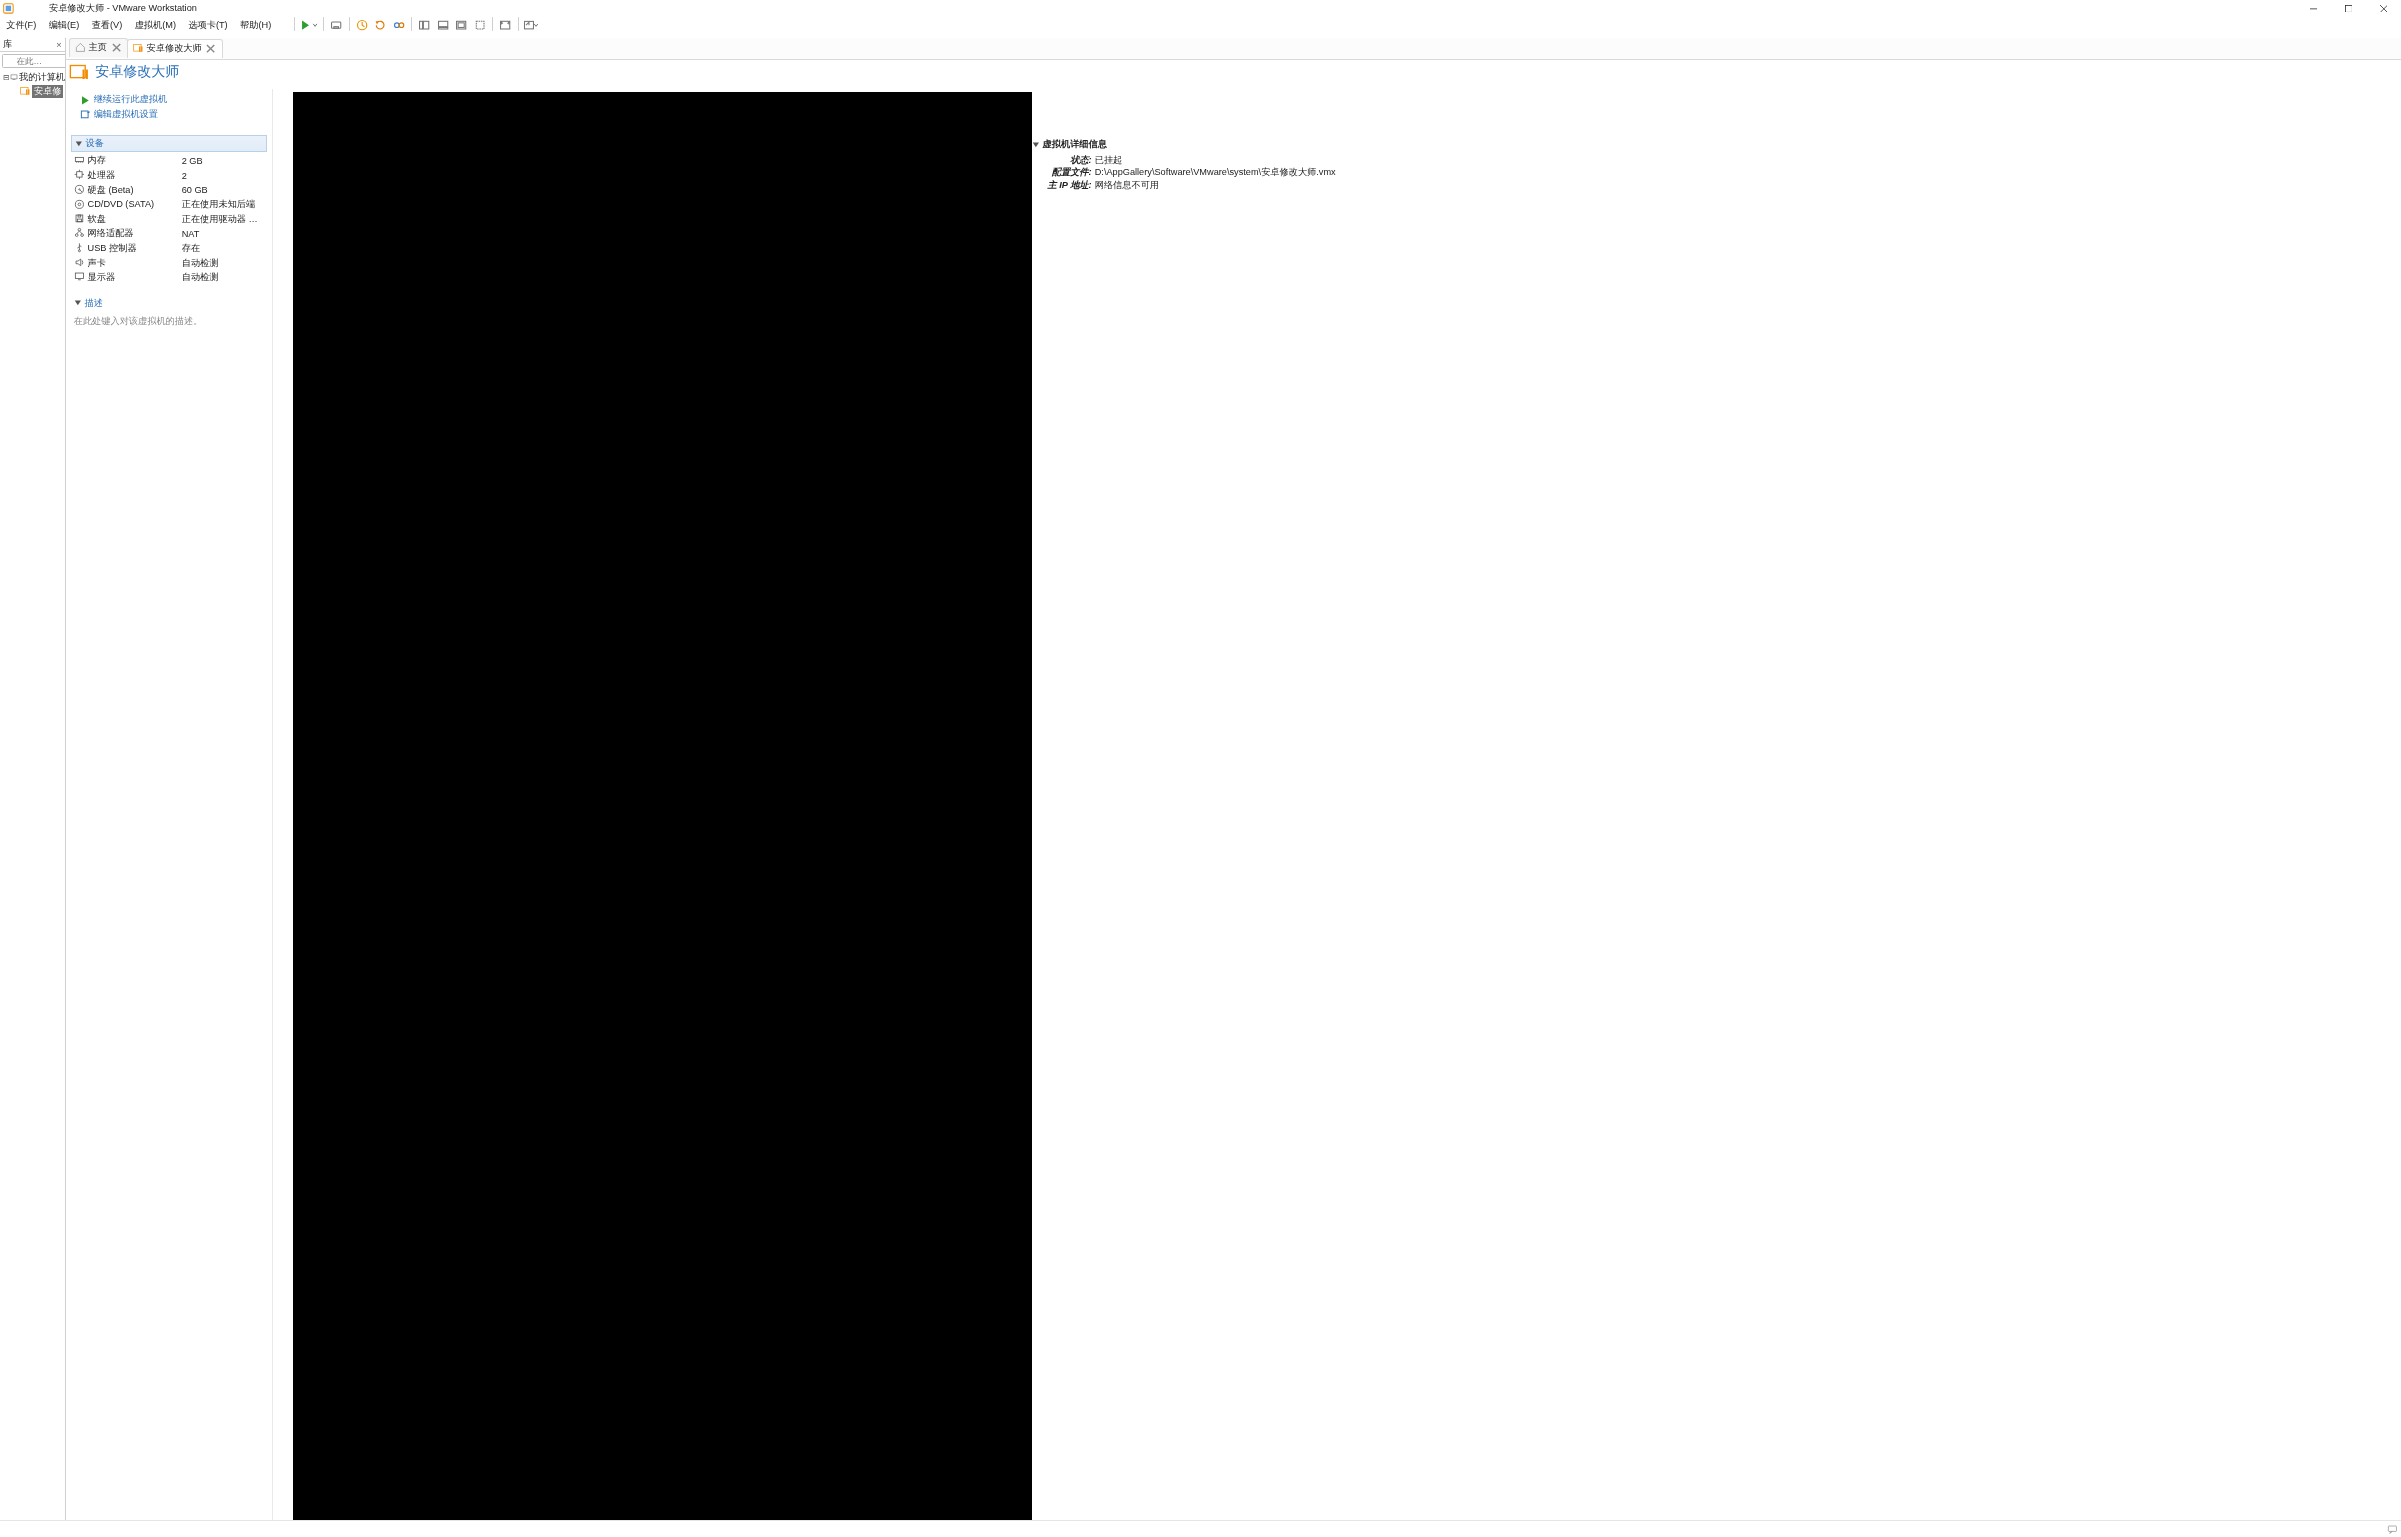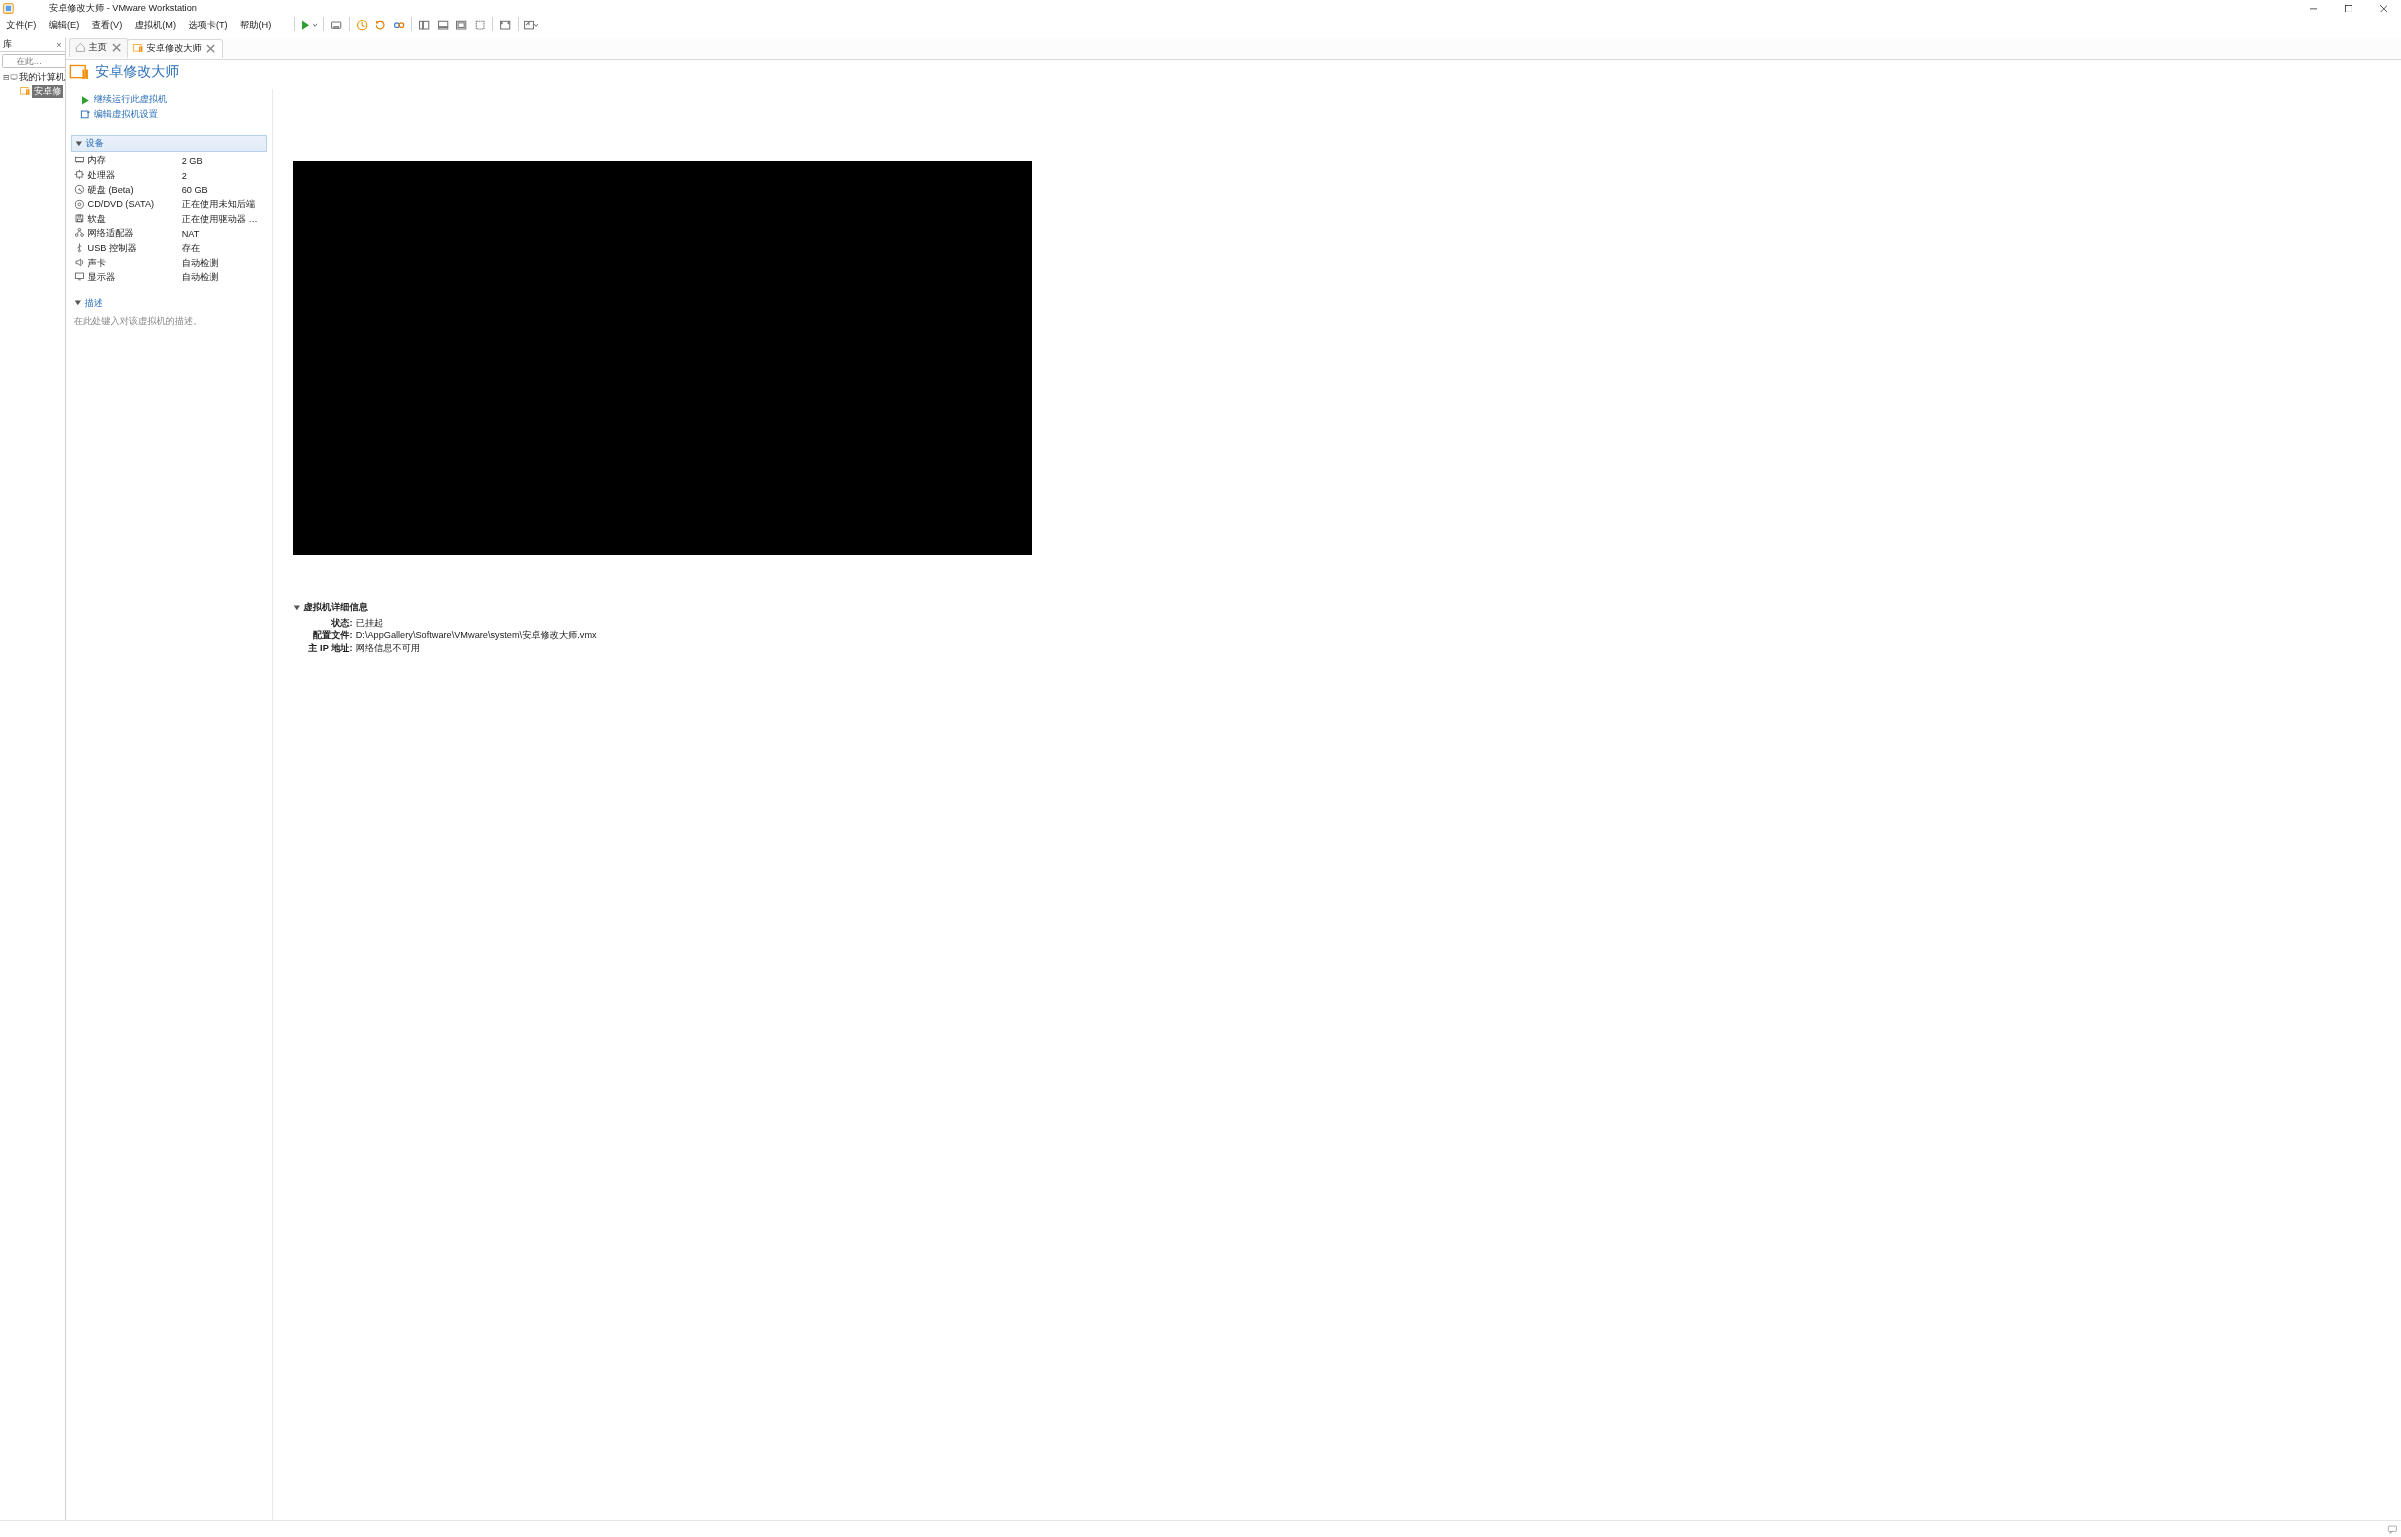--- a/index.html
+++ b/index.html
@@ -68,30 +68,30 @@
 .section-hdr svg { width:7.7px; height:7.7px; fill:#555; }
 
 .dev-list { padding:1.5px 0 1.5px 3.1px; }
 .dev-row { display:flex; align-items:center; height:14.6px; }
 .dev-row .dev-name { width:108px; display:flex; align-items:flex-start; gap:3.1px; }
 .dev-row .dev-name svg { width:10.8px; height:10.8px; stroke:#555; fill:none; stroke-width:1.2;}
 .dev-row .dev-val { color:#222; }
 .desc-text { color:#888; padding:3.1px 3.1px; }
 
 
-.preview-wrap { flex:1; display:flex; flex-direction:column; padding:3.1px 6.2px 3.1px 20px; overflow:hidden; }
+.preview-wrap { flex:1; display:flex; flex-direction:row; padding:3.1px 6.2px 3.1px 20px; overflow:hidden; }
 .preview-spacer { height:69px; }
 .vm-screen { background:#000; aspect-ratio: 1.875; width:739px; max-width:100%; margin-top:0; }
 
 .details { padding-left:0px; padding-top:46px; }
 .details-hdr { display:flex; align-items:center; gap:3.1px; font-weight:600; color:#222; }
 .details-hdr svg { width:7.7px; height:7.7px; fill:#555; }
 .details-grid { padding:3.1px 0 0 10.8px; }
 .details-row { display:flex; height:12.3px; }
-.details-row .k { width:49px; text-align:right; font-weight:600; }
+.details-row .k { width:49px; text-align:right; font-weight:600;font-style:italic; }
 .details-row .v { padding-left:3.1px; }
 
 
 .statusbar { position:absolute; bottom:0; left:0; right:0; height:17px; border-top:0.8px solid #e5e5e5; background:#fff; display:flex; justify-content:flex-end; align-items:center; padding-right:3.1px;}
 .statusbar svg { width:10.8px; height:10.8px; stroke:#888; fill:none;}
 
 
 .ico-gray { stroke:#777; fill:none; stroke-width:1.4; }
 .ico-blue { stroke:#2a6fb8; fill:none; stroke-width:1.4; }
 </style>

